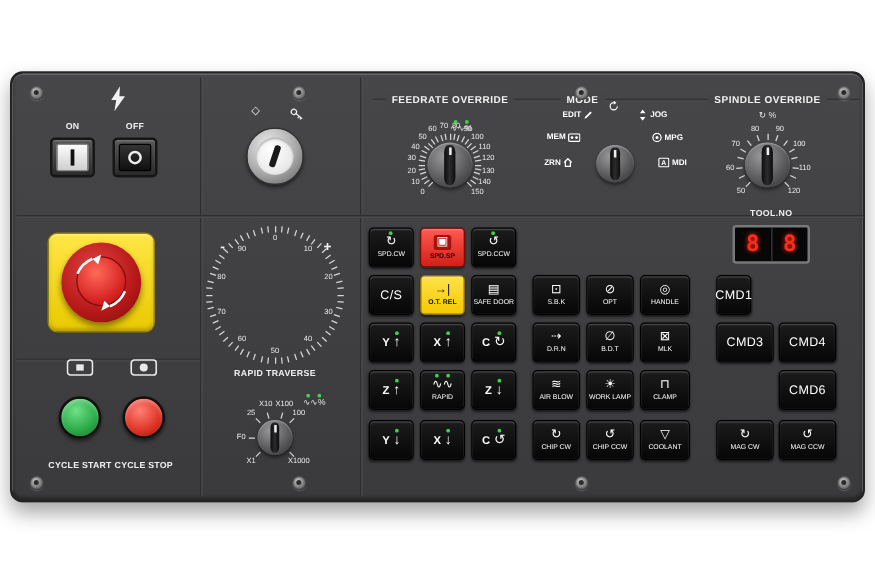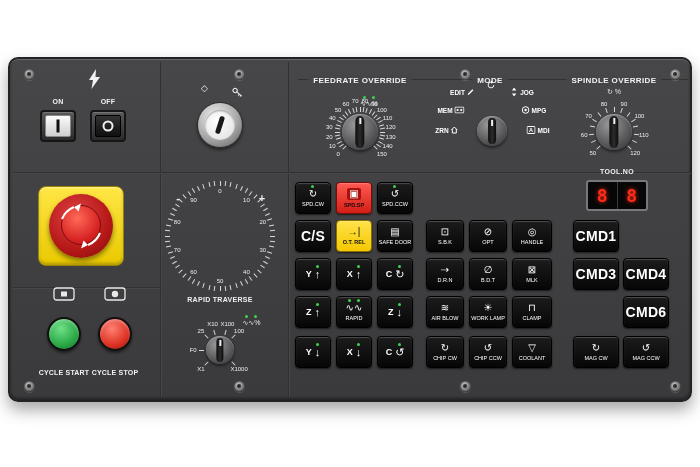--- a/index.html
+++ b/index.html
@@ -59,21 +59,21 @@
   .rt-title{position:absolute;transform:translate(-50%,-50%);font-size:7px;font-weight:bold;color:#f0f0f0;letter-spacing:.3px;white-space:nowrap;}
   
   .model-tab{position:absolute;left:565px;top:331px;width:113px;height:19px;background:linear-gradient(#3c3c3e,#2b2b2d);border:1px solid #1a1a1b;border-radius:0 0 7px 7px;display:flex;align-items:center;justify-content:center;}
   .model-tab span{font-size:7.5px;font-weight:bold;color:#efefef;letter-spacing:.3px;}
   
   .key{position:absolute;height:32px;background:linear-gradient(#1c1c1d,#060607);border:1px solid #000;border-radius:4px;
     box-shadow:inset 0 1px 1px rgba(255,255,255,.22), 0 1px 2px rgba(0,0,0,.6);
     display:flex;flex-direction:column;align-items:center;justify-content:center;color:#fff;}
   .key .icon{font-size:10px;line-height:1;position:relative;}
   .key .lbl{font-size:5.5px;margin-top:2px;white-space:nowrap;}
-  .key-big{font-size:14px;font-weight:bold;letter-spacing:.3px;}
+  .key-big{font-size:10px;font-weight:normal;letter-spacing:.3px;}
   .key.red{background:linear-gradient(#ff5a52,#d31f16);border-color:#7a0c08;}
   .key.red .icon{background:#a8120c;color:#fff;padding:1px 2px;border-radius:2px;}
   .key.red .lbl{color:#1a0707;font-weight:bold;}
   .key.yellow{background:linear-gradient(#ffe24a,#f5c800);border-color:#8a7000;}
   .key.yellow .icon{color:#111;}
   .key.yellow .lbl{color:#111;font-weight:bold;}
   .jogline{display:inline-flex;align-items:center;gap:3px;}
   .jog-letter{font-size:9px;font-weight:bold;font-style:normal;}
   .jog-arrow{font-size:11px;line-height:1;}
   .led{position:relative;}
@@ -151,21 +151,21 @@
           <circle cx="11" cy="7" r="3.2" fill="#e8e8e8"></circle>
         </svg>
     </span>
     <div class="round-btn green" style="left:37px;top:258px"></div>
     <div class="round-btn red" style="left:88px;top:258px"></div>
     <span class="sec-label" style="left:17px;top:310px;width:74px">CYCLE START</span>
     <span class="sec-label" style="left:68px;top:310px;width:74px">CYCLE STOP</span>
 
     
     <span class="hdr" style="left:350px">FEEDRATE OVERRIDE</span>
-    <span class="hdr" style="left:480px">MODE</span>
+    <span class="hdr" style="left:456px">MODE</span>
     <span class="hdr" style="left:604px">SPINDLE OVERRIDE</span>
     <span class="unit-icon led led-double" style="left:350px;top:33px">∿∿%</span>
     <span class="unit-icon" style="left:604px;top:33px">↻ %</span>
 
     
     <div class="knob" style="left:332px;top:55px;width:36px;height:36px">
         <div class="lever"></div>
       </div>
     <div class="knob" style="left:467px;top:57px;width:30px;height:30px">
         <div class="lever"></div>
@@ -268,21 +268,21 @@
         <span class="lbl">SAFE DOOR</span>
       </div><div class="key" style="left: 416px; top: 161px; width: 38px;">
         <span class="icon">⊡</span>
         <span class="lbl">S.B.K</span>
       </div><div class="key" style="left: 459px; top: 161px; width: 38px;">
         <span class="icon">⊘</span>
         <span class="lbl">OPT</span>
       </div><div class="key" style="left: 502px; top: 161px; width: 40px;">
         <span class="icon">◎</span>
         <span class="lbl">HANDLE</span>
-      </div><div class="key" style="left: 563px; top: 161px; width: 46px;">
+      </div><div class="key" style="left: 563px; top: 161px; width: 28px;">
         <span class="key-big">CMD1</span>
       </div><div class="key" style="left: 285px; top: 199px; width: 36px;">
         <span class="jogline">
           <b class="jog-letter">Y</b>
           <span class="jog-arrow led">↑</span>
         </span>
       </div><div class="key" style="left: 326px; top: 199px; width: 36px;">
         <span class="jogline">
           <b class="jog-letter">X</b>
           <span class="jog-arrow led">↑</span>

